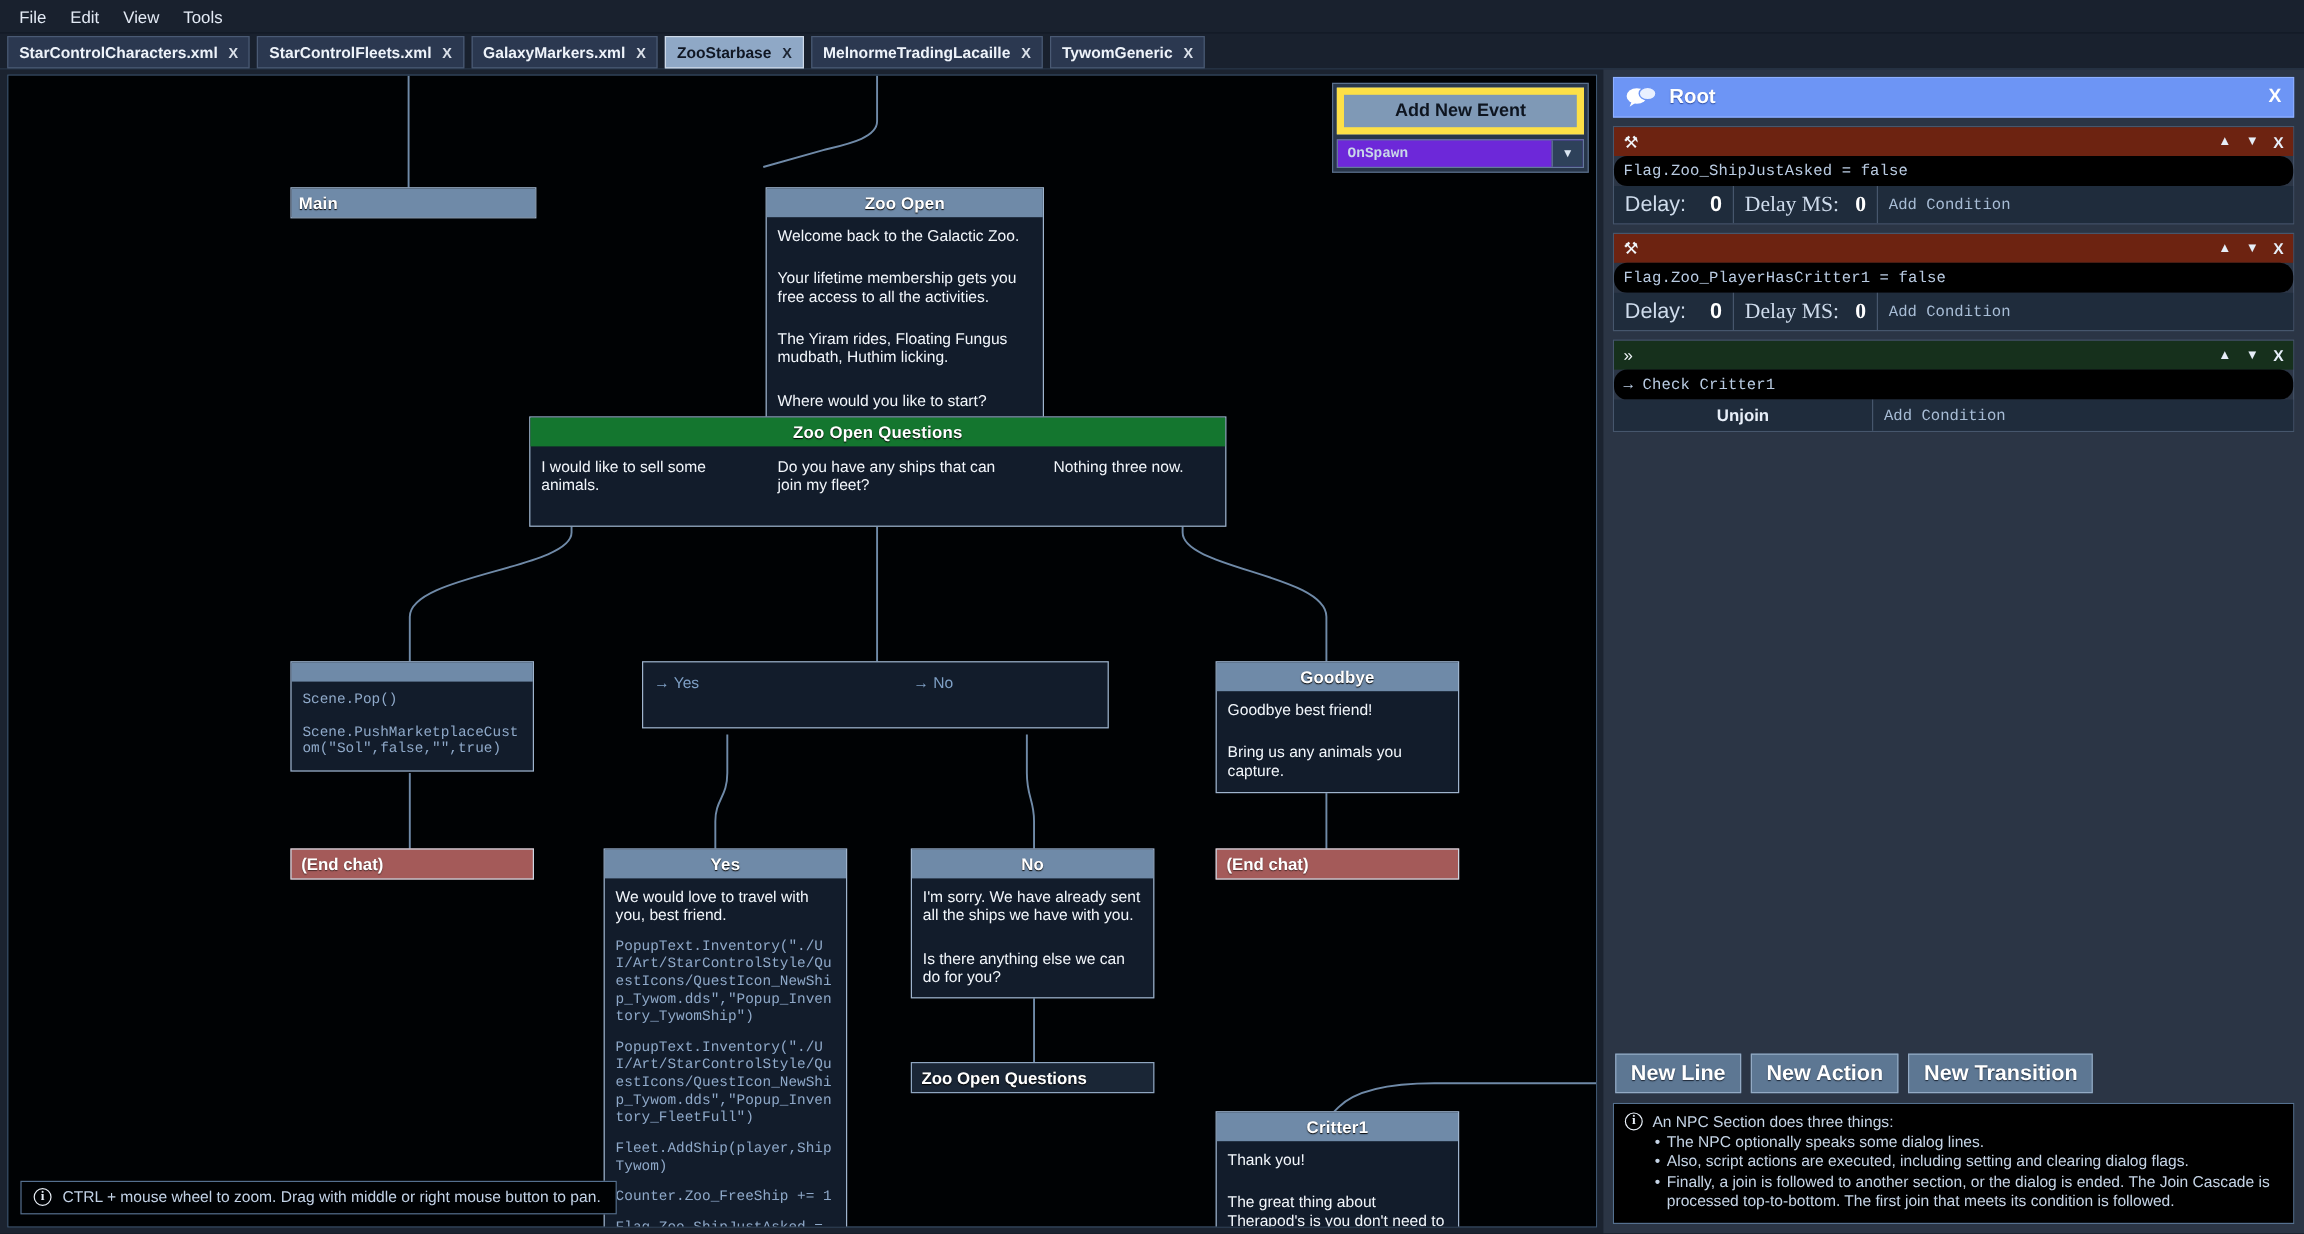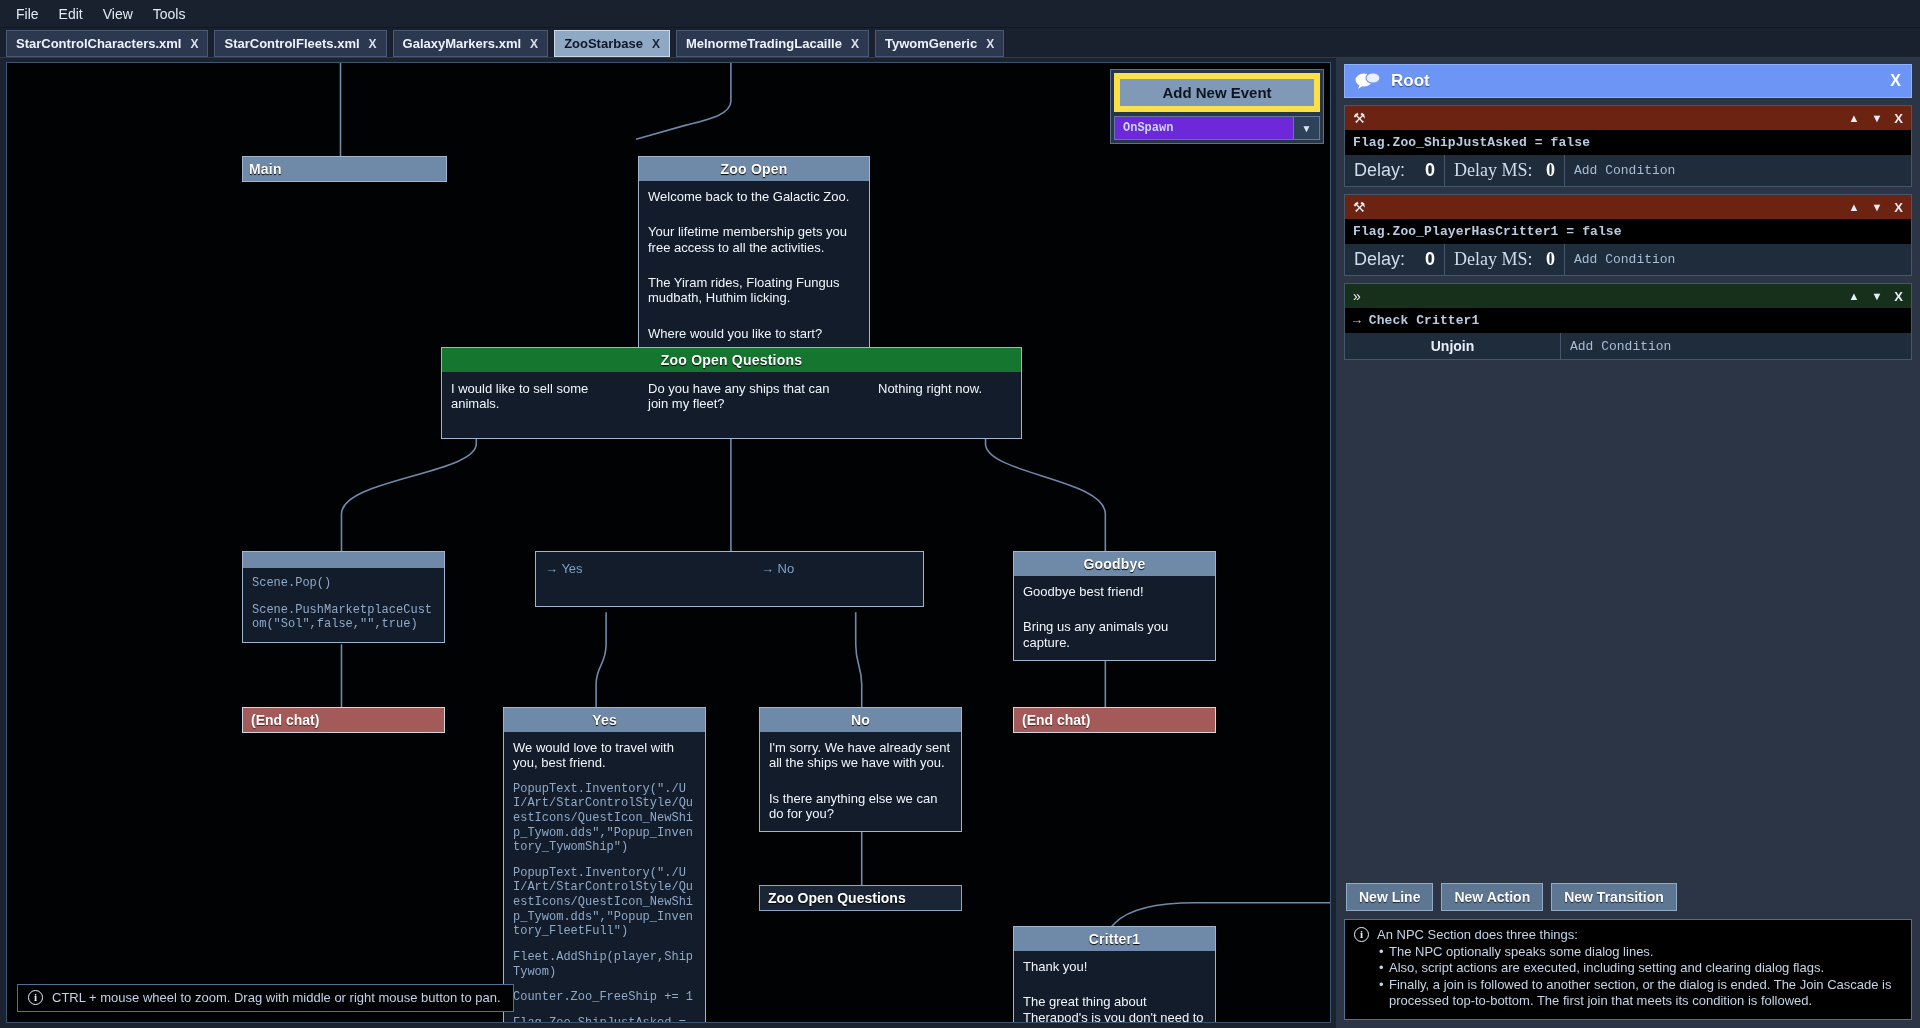--- a/index.html
+++ b/index.html
@@ -207,22 +207,23 @@
   .card-head.join   { background: #16301c; }
   .card-head .glyph { font-size: 14px; color: #f1f5fa; }
   .card-head .spacer { flex: 1; }
   .card-head .ctl { font-size: 11px; color: #e6eef8; }
   .card-head .ctl.x { font-size: 13px; font-weight: bold; }
 
   .card-expr {
     background: #000000;
     padding: 5px 8px;
     font-family: "Liberation Mono", monospace;
-    font-size: 13px; font-weight: bold; color: #b9cbe2;
+    font-size: 13px; font-weight: normal; color: #b9cbe2;
     letter-spacing: .1px;
+    border-radius: 11px;
   }
   .card-row { display: flex; background: #1f2c3c; }
   .card-cell {
     display: flex; align-items: center; justify-content: space-between;
     padding: 5px 9px;
     border-right: 1px solid #46566c;
     font-size: 18px; color: #cfdcec;
   }
   .card-cell.delay { width: 100px; }
   .card-cell.delayms { width: 120px; font-family: Liberation Serif, serif; }
@@ -237,21 +238,21 @@
     width: 216px; justify-content: center;
     font-weight: bold; font-size: 14px; color: #e7eef8;
   }
 
   #insp-bottom { margin-top: auto; }
   #insp-buttons { display: flex; gap: 8px; padding: 4px 0 8px 2px; }
   .btn {
     background: #5d7severe;
     background: #5d7793;
     border: 1px solid #93aac4;
-    color: #ffffff; font-weight: bold; font-size: 14px;
+    color: #ffffff; font-weight: bold; font-size: 18px;
     padding: 5px 12px;
     text-shadow: 0 1px 1px #1a2troubles;
     text-shadow: 0 1px 1px #1a2433;
   }
   #insp-note {
     background: #000000; border: 1px solid #55708f;
     padding: 7px 9px 9px 9px;
     display: flex; gap: 8px;
     font-size: 13px; color: #c5d4e6; line-height: 1.28;
   }
@@ -349,21 +350,21 @@
           <div class="line">The Yiram rides, Floating Fungus mudbath, Huthim licking.</div>
           <div class="line">Where would you like to start?</div>
         </div>
       </div>
 
       <div class="node" style="left:434px; top:284px; width:581px;">
         <div class="node-title green">Zoo Open Questions</div>
         <div class="node-body" style="flex-direction:row; padding:9px 9px 26px 9px;">
           <div class="choice" style="width:177px;">I would like to sell some animals.</div>
           <div class="choice" style="width:210px;">Do you have any ships that can join my fleet?</div>
-          <div class="choice" style="flex:1;">Nothing right now.</div>
+          <div class="choice" style="flex:1;">Nothing three now.</div>
         </div>
       </div>
 
       <div class="node" style="left:235px; top:488px; width:203px;">
         <div class="node-title plain"></div>
         <div class="node-body" style="gap:12px;">
           <div class="script">Scene.Pop()</div>
           <div class="script">Scene.PushMarketplaceCustom("Sol",false,"",true)</div>
         </div>
       </div>

